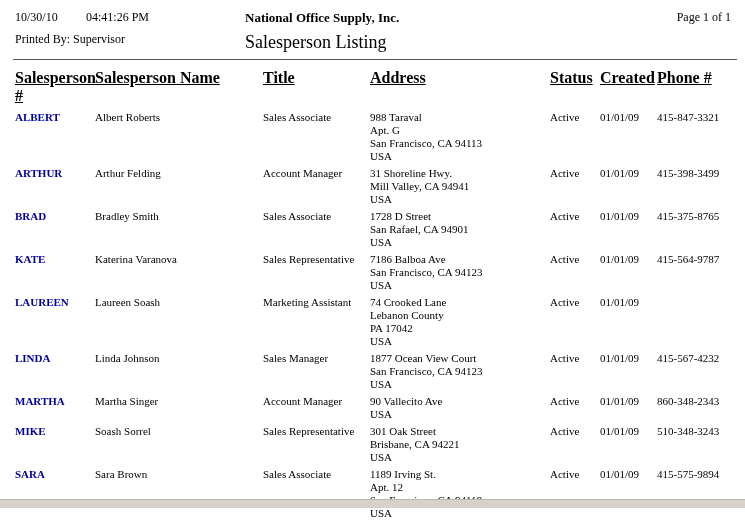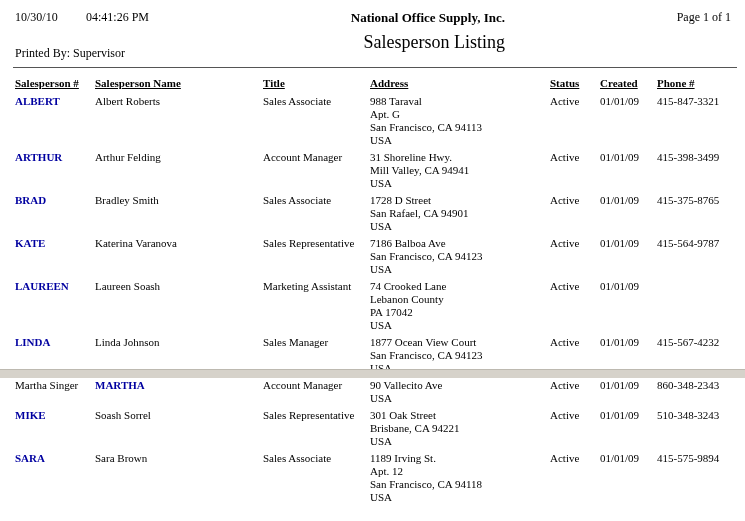--- a/index.html
+++ b/index.html
@@ -8,52 +8,52 @@
     background: #ffffff;
     width: 745px;
     height: 521px;
     overflow: hidden;
     font-family: "Liberation Serif", serif;
     color: #000000;
   }
   .report {
     position: relative;
     width: 745px;
-    height: 378px;
+    height: 508px;
     background: #ffffff;
   }
   
   .page-header {
     display: grid;
     grid-template-columns: 230px 1fr 230px;
     padding: 10px 10px 0 15px;
     align-items: start;
   }
   .hdr-left { font-size: 12px; }
   .dt-row span.date { display: inline-block; min-width: 55px; }
   .dt-row span.time { display: inline-block; margin-left: 16px; }
-  .printed-by { margin-top: 21px; font-size: 12px; }
-  .hdr-center { text-align: right; }
+  .printed-by { margin-top: 7px; font-size: 12px; }
+  .hdr-center { text-align: left; }
   .company-name { font-weight: bold; font-size: 13px; }
   .report-title { font-weight: normal; font-size: 18px; margin-top: 6px; }
   .hdr-right { text-align: right; font-size: 12px; padding-right: 4px; }
   .rule {
     border: none;
     border-top: 1px solid #555555;
     margin: 6px 8px 0 13px;
   }
   
   .cols {
     display: grid;
     grid-template-columns: 80px 168px 107px 180px 50px 57px 88px;
     padding-left: 15px;
   }
   .thead {
     margin-top: 9px;
-    font-size: 11px;
+    font-size: 16px;
   }
   .th span {
     font-weight: bold;
     text-decoration: underline;
   }
   .tbody {
     margin-top: 6px;
   }
   .tr {
     margin-bottom: 4px;
@@ -189,22 +189,22 @@
           <div>1877 Ocean View Court</div>
           <div>San Francisco, CA 94123</div>
           <div>USA</div>
         </div>
     <div class="td status">Active</div>
     <div class="td created">01/01/09</div>
     <div class="td phone">415-567-4232</div>
   </div>
 
   <div class="cols tr">
+    <div class="td id">MARTHA</div>
     <div class="td name">Martha Singer</div>
-    <div class="td id">MARTHA</div>
     <div class="td title">Account Manager</div>
     <div class="td address">
           <div>90 Vallecito Ave</div>
           <div>USA</div>
         </div>
     <div class="td status">Active</div>
     <div class="td created">01/01/09</div>
     <div class="td phone">860-348-2343</div>
   </div>
 

